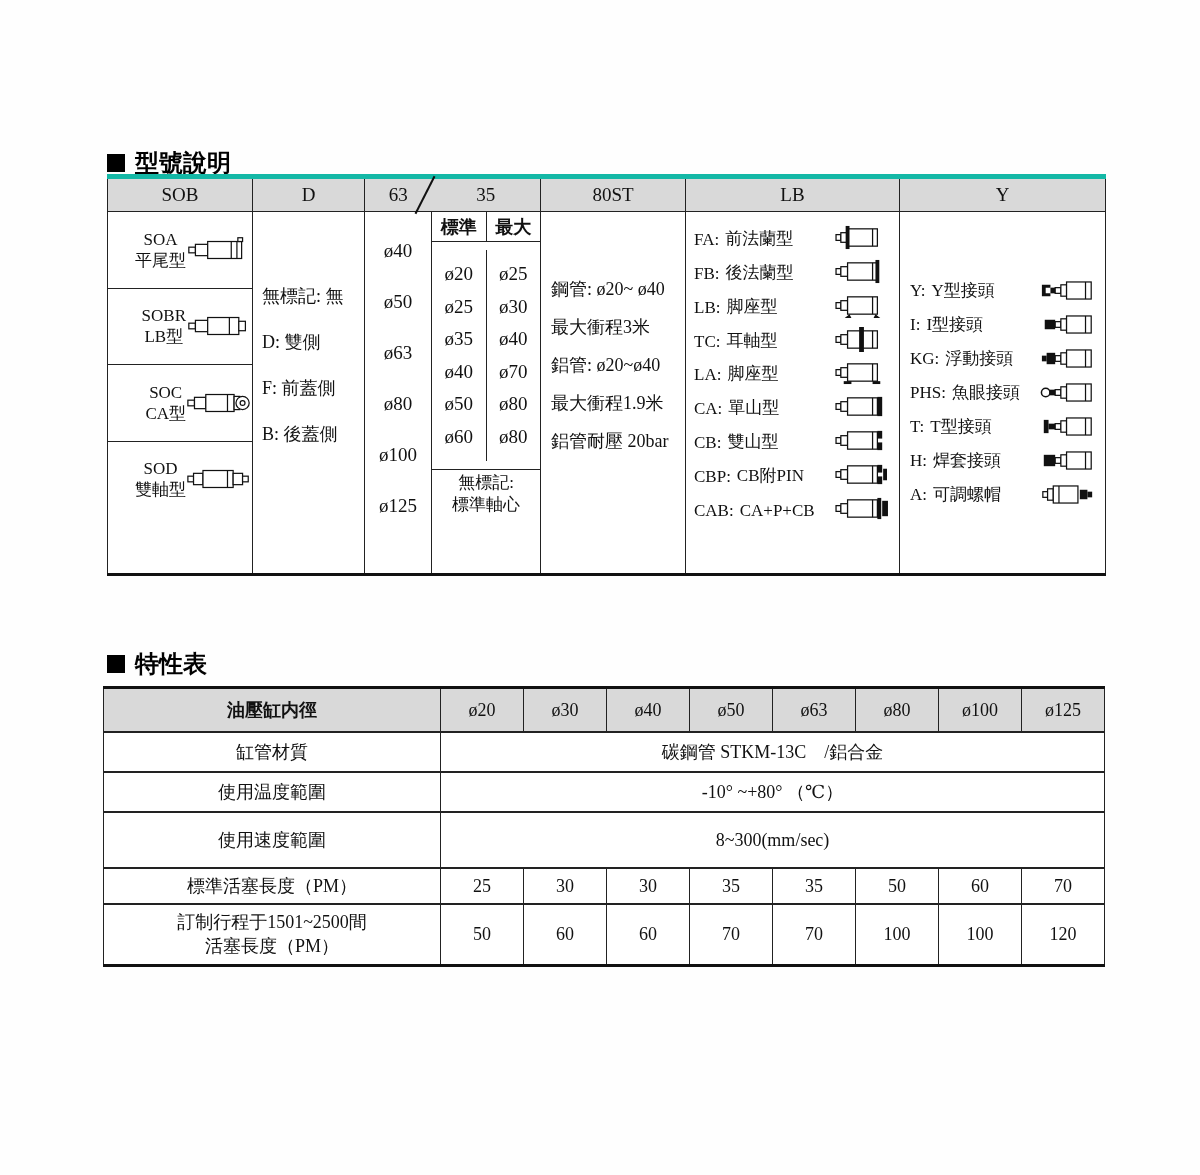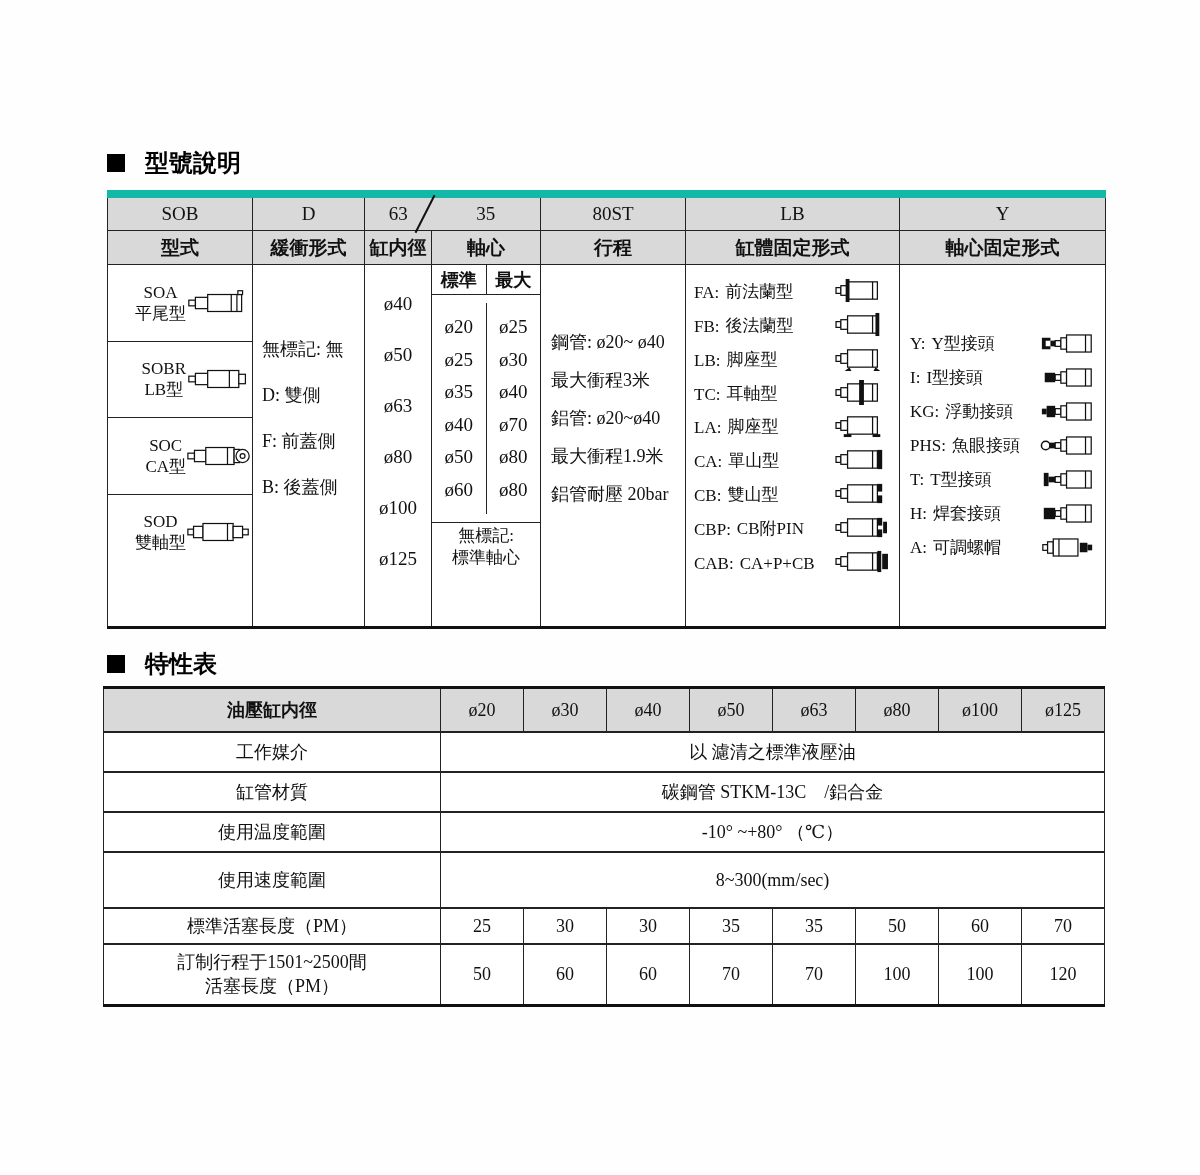--- a/index.html
+++ b/index.html
@@ -1,25 +1,25 @@
 <!DOCTYPE html>
 <html><head>
 <meta charset="utf-8">
 <style>
   html,body{margin:0;padding:0;background:#fff;}
   .page{position:relative;width:1200px;height:1175px;background:#fefefe;overflow:hidden;
         font-family:"Liberation Serif","DejaVu Serif",serif;color:#111;}
-  .sec-title{position:absolute;left:107px;display:flex;align-items:center;gap:20px;
+  .sec-title{position:absolute;left:107px;display:flex;align-items:center;gap:10px;
         font-family:"Liberation Sans","DejaVu Sans",sans-serif;font-weight:bold;
         font-size:24px;color:#000;}
   .sq{width:18px;height:18px;background:#000;display:inline-block;}
 
   table{border-collapse:collapse;table-layout:fixed;}
-  #t1{position:absolute;left:107px;top:190px;width:998px;
-      border-top:8px solid #14b8a6;border-bottom:3px solid #111;}
+  #t1{position:absolute;left:107px;top:174px;width:998px;
+      border-top:5px solid #14b8a6;border-bottom:3px solid #111;}
   #t1 td{border:1.5px solid #222;padding:0;text-align:center;vertical-align:middle;}
   #t1 .code-row td{height:32px;background:#d9d9d9;font-size:19px;}
   #t1 .label-row td{height:33px;background:#d9d9d9;font-size:19px;font-weight:bold;}
   #t1 .body-row td{height:305px;vertical-align:top;background:#fff;}
   .nbr{border-right:none !important;margin-left:16px;}
   .nbl{border-left:none !important;}
   .slash-cell{position:relative;overflow:visible;}
   .slash{position:absolute;left:-8px;top:-5px;width:2px;height:42px;background:#111;
          transform:rotate(27deg);}
 
@@ -106,29 +106,20 @@
       <td>D</td>
       <td class="nbr">63</td>
       <td class="nbl slash-cell">
         <span class="slash"></span>
         <span>35</span>
       </td>
       <td>80ST</td>
       <td>LB</td>
       <td>Y</td>
     </tr>
-    <tr class="label-row">
-      <td>型式</td>
-      <td>緩衝形式</td>
-      <td>缸内徑</td>
-      <td>軸心</td>
-      <td>行程</td>
-      <td>缸體固定形式</td>
-      <td>軸心固定形式</td>
-    </tr>
     <tr class="body-row">
 
       <td>
         <div class="types-col">
           <div class="type-cell">
             <div class="type-text">
               <div>SOA</div>
               <div>平尾型</div>
             </div>
             <svg class="type-icon" width="66" height="30" viewBox="0 0 70 30">
@@ -433,24 +424,20 @@
       <td>ø20</td>
       <td>ø30</td>
       <td>ø40</td>
       <td>ø50</td>
       <td>ø63</td>
       <td>ø80</td>
       <td>ø100</td>
       <td>ø125</td>
     </tr>
     <tr style="height:40px">
-      <td>工作媒介</td>
-      <td colspan="8">以 濾清之標準液壓油</td>
-    </tr>
-    <tr style="height:40px">
       <td>缸管材質</td>
       <td colspan="8">碳鋼管 STKM-13C　/鋁合金</td>
     </tr>
     <tr style="height:40px">
       <td>使用温度範圍</td>
       <td colspan="8">-10° ~+80° （℃）</td>
     </tr>
     <tr style="height:56px">
       <td>使用速度範圍</td>
       <td colspan="8">8~300(mm/sec)</td>

